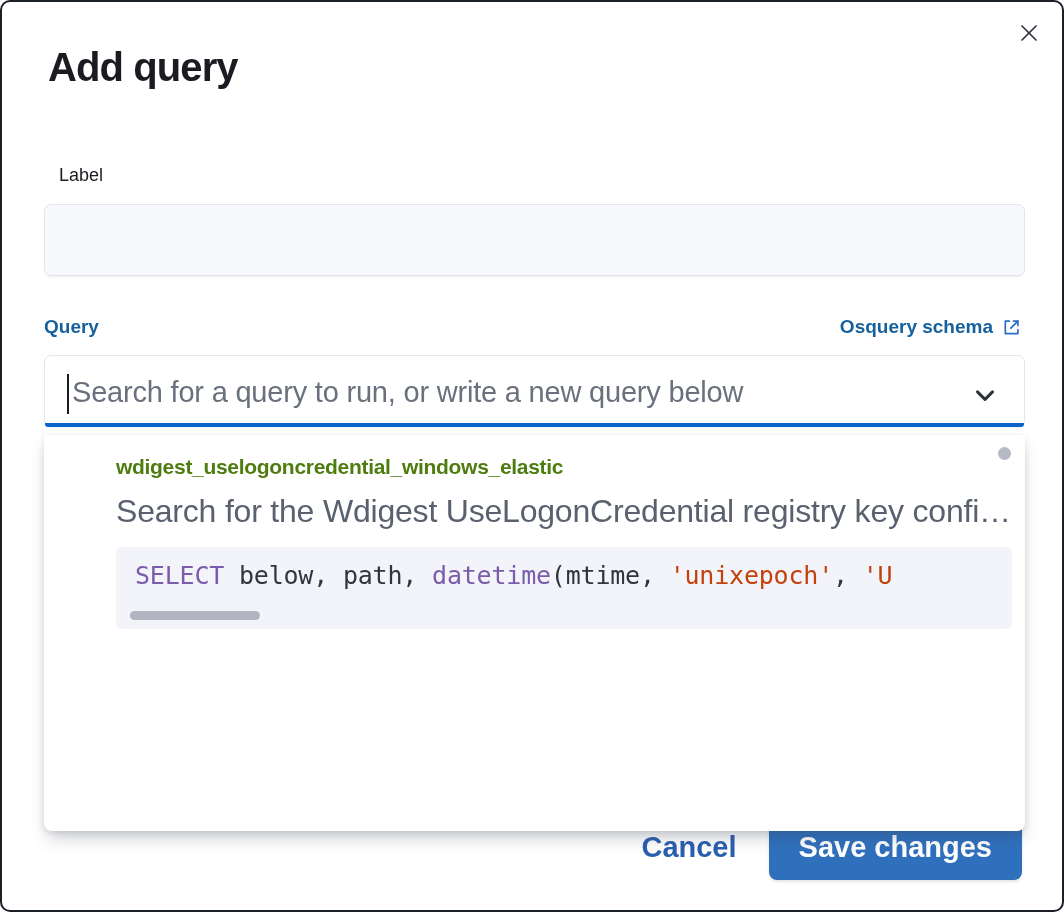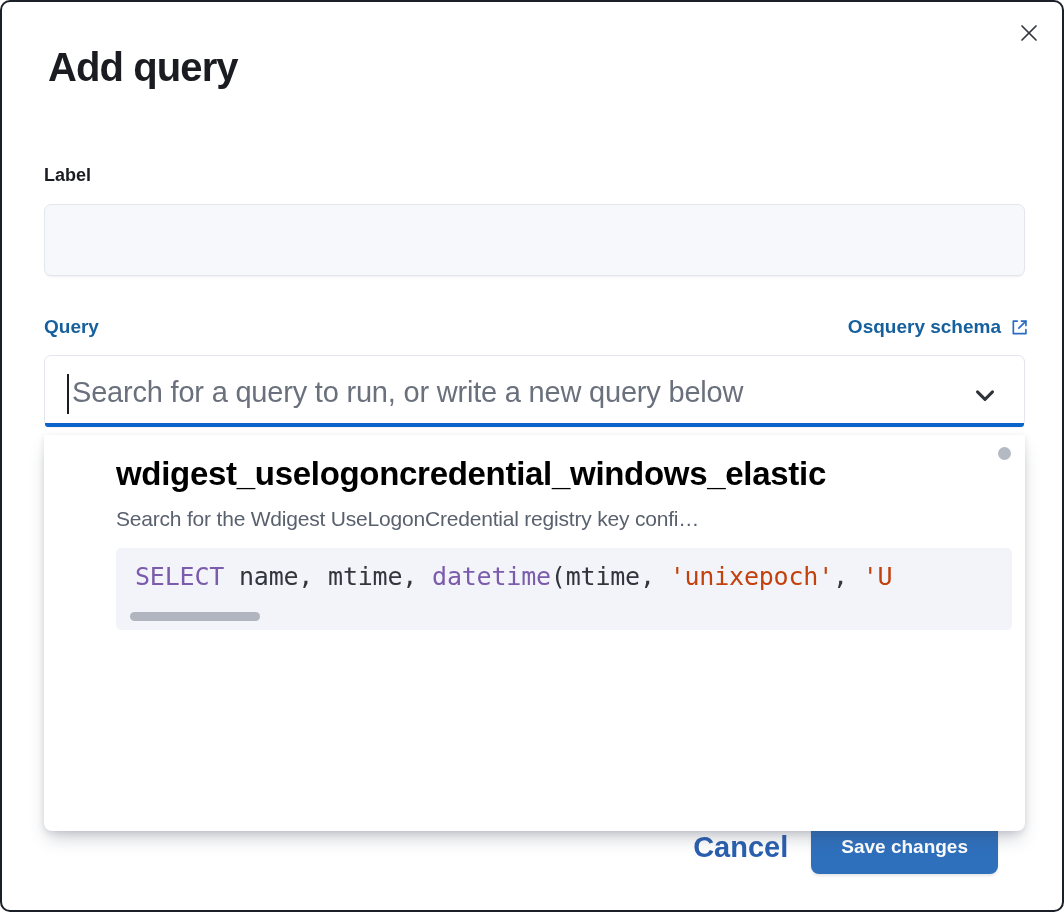--- a/index.html
+++ b/index.html
@@ -51,23 +51,23 @@
     font-size: 40px;
     line-height: 1.05;
     font-weight: 700;
     letter-spacing: -0.9px;
     color: #1a1c21;
   }
 
   
   .field-label {
     position: absolute;
-    left: 42px;
+    left: 57px;
     font-size: 18px;
-    font-weight: 700;
+    font-weight: 400;
     color: #1a1c21;
   }
   .label-label { top: 163px; }
 
   .text-input {
     position: absolute;
     box-sizing: border-box;
     left: 42px;
     top: 202px;
     width: 981px;
@@ -82,21 +82,21 @@
   .query-label {
     position: absolute;
     left: 42px;
     top: 314px;
     font-size: 19px;
     font-weight: 700;
     color: #16609e;
   }
   .schema-link {
     position: absolute;
-    right: 33px;
+    right: 41px;
     top: 314px;
     display: flex;
     align-items: center;
     gap: 9px;
     font-size: 19px;
     font-weight: 700;
     color: #16609e;
     text-decoration: none;
     cursor: pointer;
   }
@@ -155,39 +155,39 @@
   
   .footer {
     position: absolute;
     left: 0;
     right: 0;
     bottom: 28px;
     height: 70px;
     display: flex;
     align-items: center;
     justify-content: flex-end;
-    gap: 13px;
-    padding-right: 64px;
+    gap: 22px;
+    padding-right: 40px;
     box-sizing: border-box;
   }
   .btn-cancel {
     background: none;
     border: none;
     font-family: inherit;
     font-size: 29px;
     font-weight: 700;
     color: #2a5fb0;
     cursor: pointer;
     padding: 6px 10px;
   }
   .btn-save {
     background: #2f70bd;
     border: none;
     font-family: inherit;
-    font-size: 19px;
+    font-size: 29px;
     font-weight: 700;
     color: #ffffff;
     cursor: pointer;
     padding: 16px 30px;
     border-radius: 8px;
     box-shadow: 0 2px 3px rgba(0,0,0,0.10);
   }
 
   
   .dropdown {
@@ -216,28 +216,28 @@
 
   .option {
     position: relative;
     padding: 20px 0 0 0;
     cursor: pointer;
   }
   .option + .option { border-top: 1px solid #eef0f5; }
 
   .opt-title {
     margin: 0 0 0 72px;
-    font-size: 33px;
-    font-weight: 700;
-    color: #000000;
+    font-size: 21px;
+    font-weight: 700;
+    color: #4d7c0f;
     letter-spacing: -0.3px;
   }
   .opt-desc {
     margin: 14px 0 0 72px;
-    font-size: 21px;
+    font-size: 32px;
     color: #5a616e;
     letter-spacing: -0.2px;
     white-space: nowrap;
     overflow: hidden;
   }
 
   .code-block {
     position: relative;
     margin: 17px 13px 0 72px;
     background: #f3f4f9;
@@ -315,20 +315,20 @@
     <button class="btn-save">Save changes</button>
   </div>
 
   <div class="dropdown">
     <span class="dd-scroll-dot"></span>
 
     <div class="option">
       <div class="opt-title">wdigest_uselogoncredential_windows_elastic</div>
       <div class="opt-desc">Search for the Wdigest UseLogonCredential registry key confi…</div>
       <div class="code-block">
-        <div class="code-line"><span class="tok-kw">SELECT</span><span> name, mtime, </span><span class="tok-fn">datetime</span><span>(mtime, </span><span class="tok-str">'unixepoch'</span><span>, </span><span class="tok-str">'U</span></div>
+        <div class="code-line"><span class="tok-kw">SELECT</span><span> below, path, </span><span class="tok-fn">datetime</span><span>(mtime, </span><span class="tok-str">'unixepoch'</span><span>, </span><span class="tok-str">'U</span></div>
         <span class="code-scrollbar"></span>
       </div>
     </div>
 
   </div>
 
 </div>
 
 </body></html>

